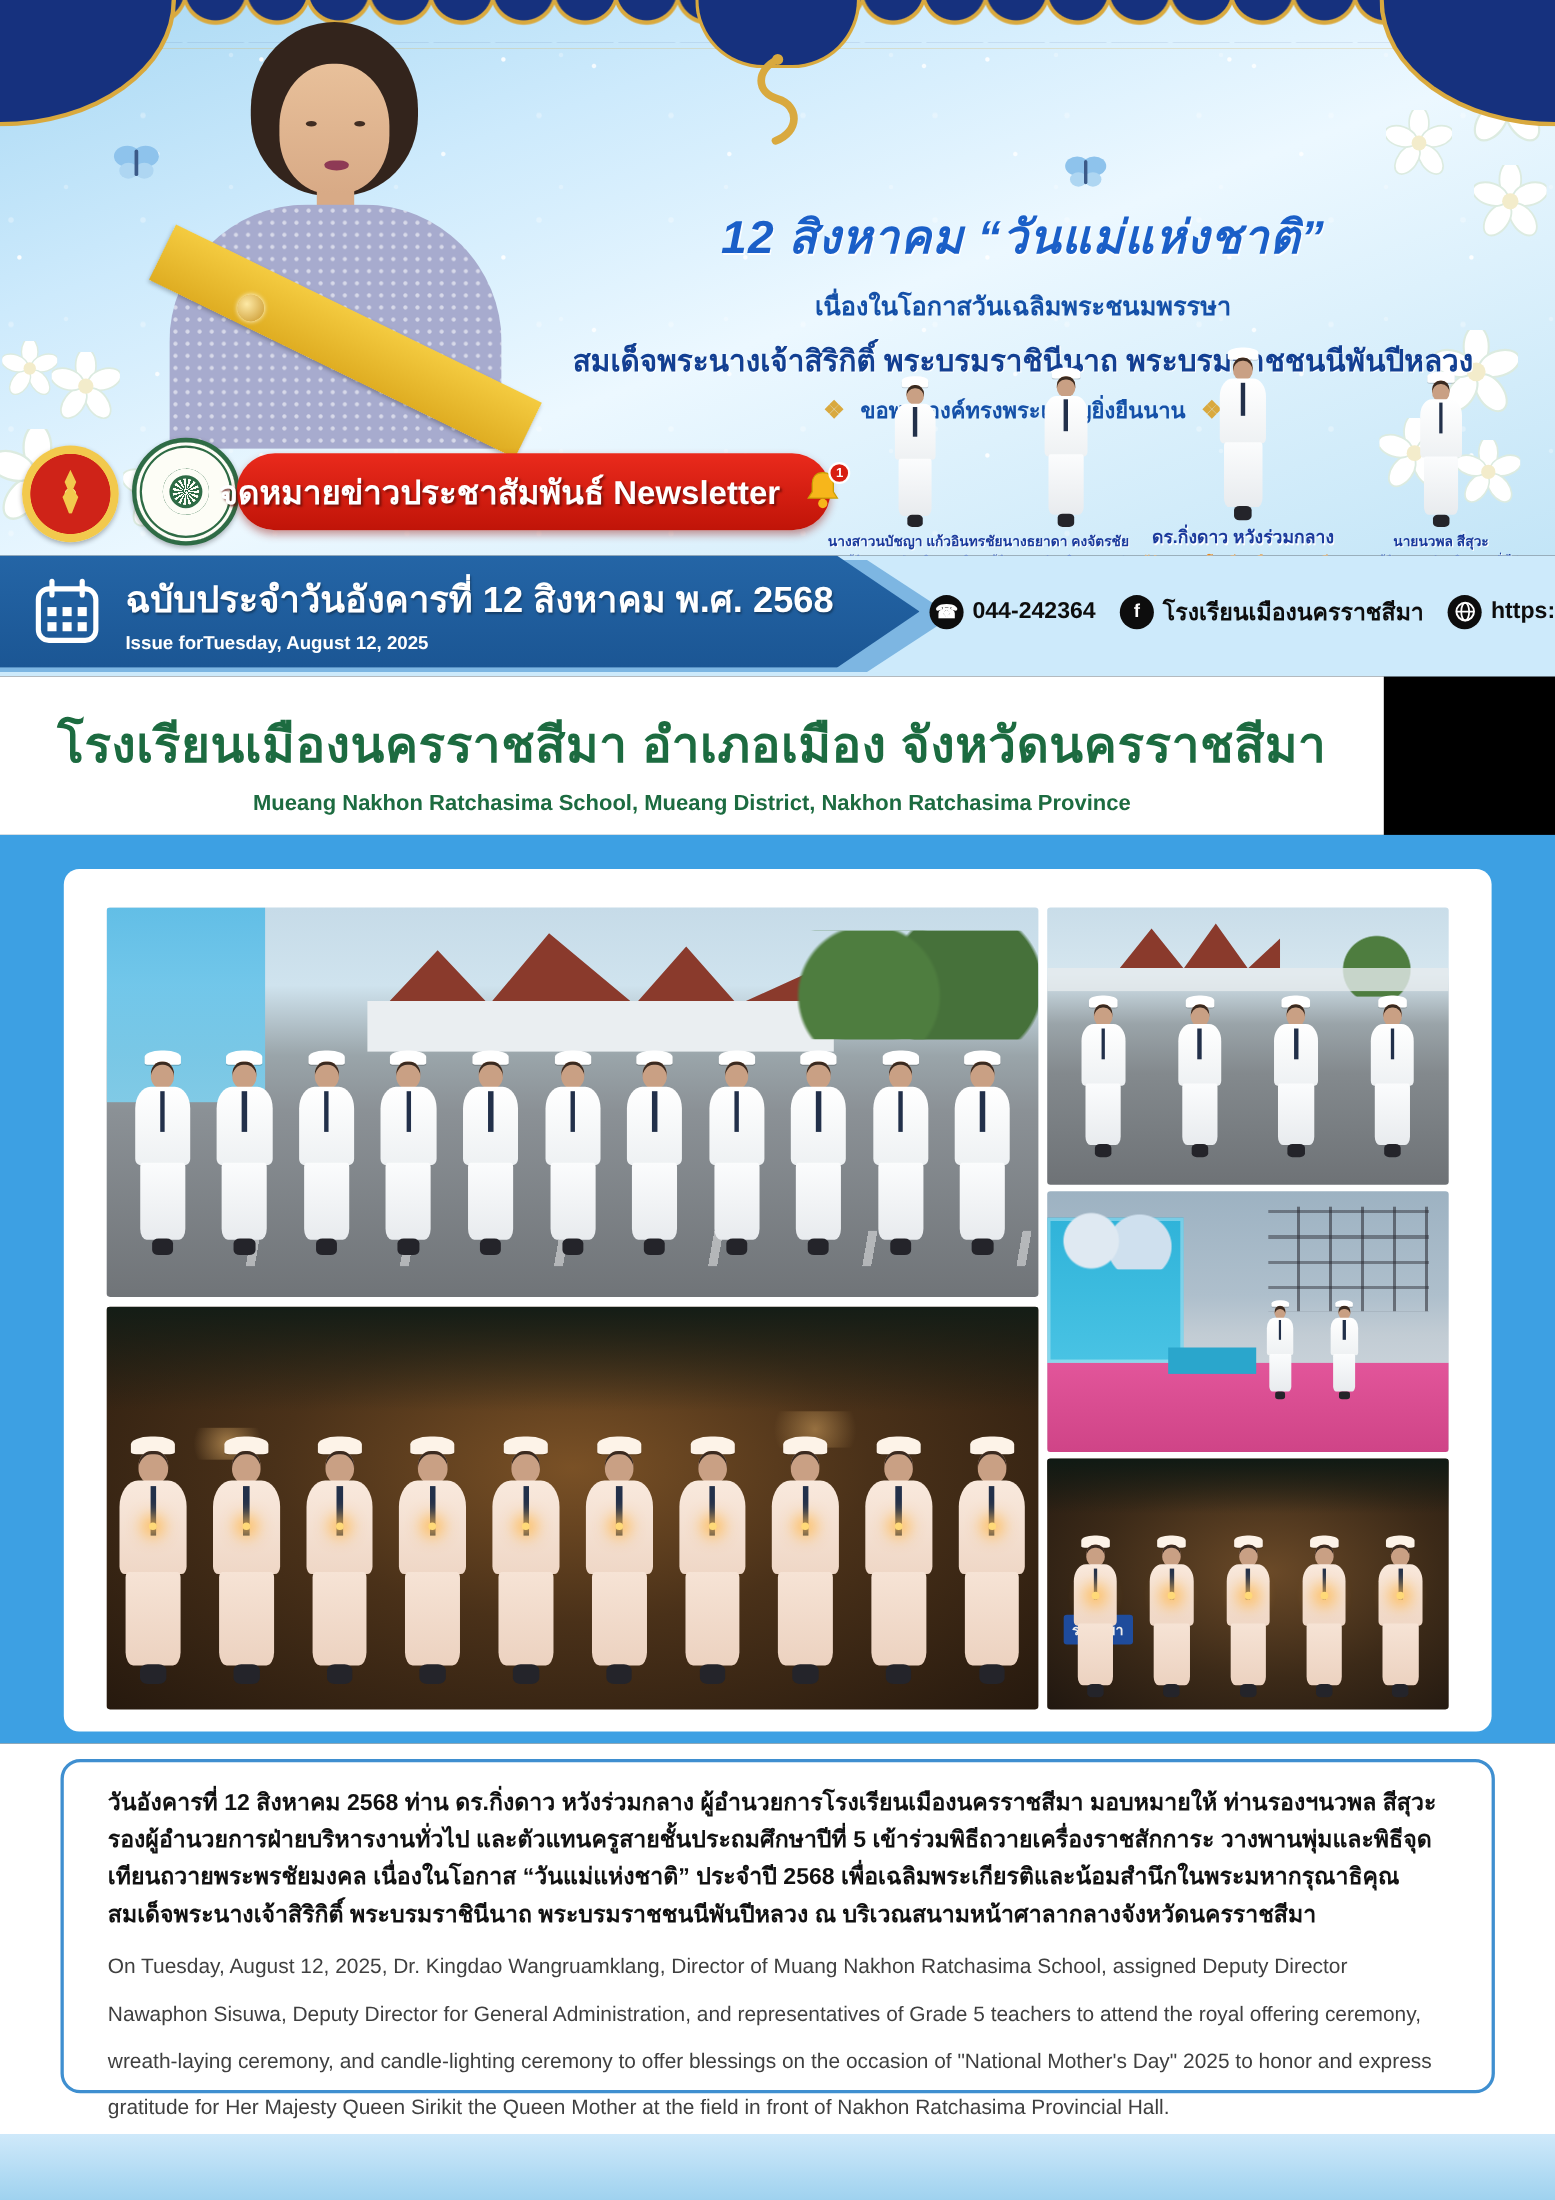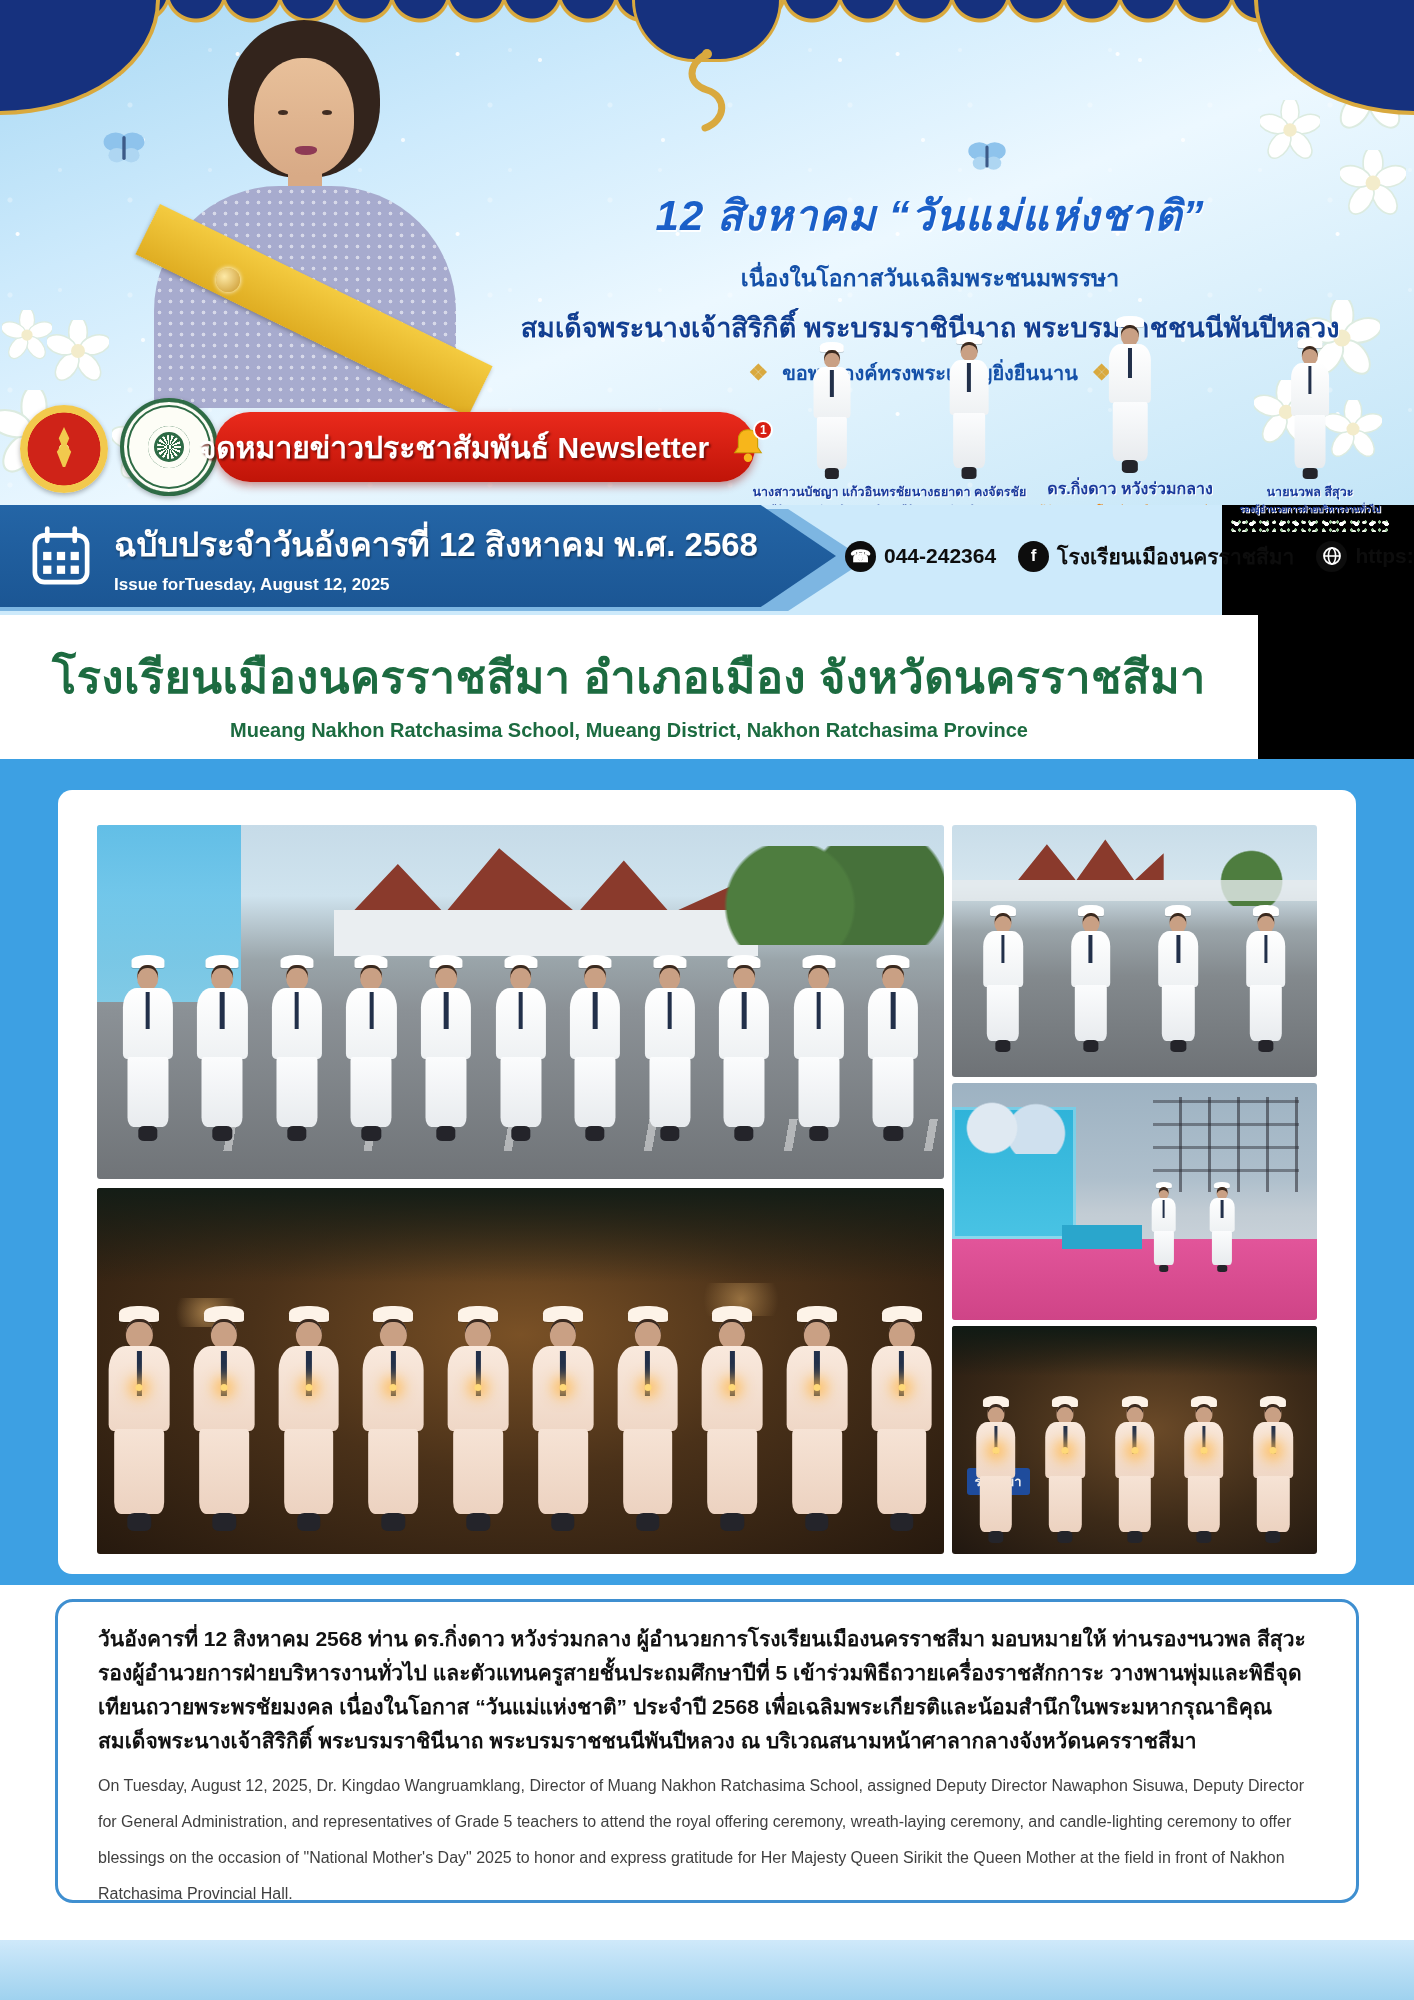--- a/index.html
+++ b/index.html
@@ -101,21 +101,21 @@
   .fig .torso::after{content:"";position:absolute;left:50%;top:6%;width:9%;height:52%;background:#22304a;transform:translateX(-50%);}
   .fig .skirt{top:53.5%;height:37%;width:72%;background:linear-gradient(#fbfcfd,#e8ebee);border-radius:6% 6% 14% 14%;}
   .fig .feet{top:90%;height:8%;width:34%;background:#24242a;border-radius:30%;}
   .fig.night .torso{background:linear-gradient(#f9e9dd,#efd7c6);}
   .fig.night .skirt{background:linear-gradient(#f6e3d5,#ecd2c0);}
   .fig.night .cap{background:#fdf3e8;}
   .fig .candle{top:34%;width:7px;height:7px;border-radius:50%;background:#ffd978;
     box-shadow:0 0 14px 7px rgba(255,186,80,.85);}
 
   
-  .issuebar{position:absolute;left:0;top:505px;width:1222px;height:110px;background:#cdeafb;}
+  .issuebar{position:absolute;left:0;top:505px;width:1414px;height:110px;background:#cdeafb;}
   .chev-light{position:absolute;left:0;top:4px;width:866px;height:102px;background:#7db6e2;
     clip-path:polygon(0 0,91% 0,100% 50%,91% 100%,0 100%);}
   .chev-dark{position:absolute;left:0;top:0;width:836px;height:102px;background:linear-gradient(#2465a6,#1b5694);
     clip-path:polygon(0 0,91% 0,100% 50%,91% 100%,0 100%);display:flex;align-items:center;padding-left:28px;gap:20px;}
   .th-date{color:#fff;font-size:33px;font-weight:800;text-shadow:1px 2px 2px rgba(0,0,0,.35);white-space:nowrap;}
   .en-date{color:#fff;font-size:17px;font-weight:bold;margin-top:4px;}
   .contacts{position:absolute;left:845px;top:0;width:560px;height:102px;display:flex;align-items:center;gap:22px;}
   .citem{display:flex;align-items:center;gap:8px;}
   .cicon{width:31px;height:31px;border-radius:50%;background:#0d0d0d;color:#fff;
     display:flex;align-items:center;justify-content:center;font-size:17px;font-weight:bold;flex:0 0 auto;}
@@ -130,21 +130,21 @@
   .collage{position:absolute;left:0;top:759px;width:1414px;height:826px;background:#3da0e3;}
   .photocard{position:absolute;left:58px;top:31px;width:1298px;height:784px;background:#fff;border-radius:14px;}
   .photo{position:absolute;overflow:hidden;border-radius:3px;}
   .photo i.sc{position:absolute;display:block;}
 
   
   .article{position:absolute;left:0;top:1585px;width:1414px;height:355px;background:#fff;}
   .textcard{position:absolute;left:55px;top:14px;width:1304px;height:304px;
     border:3px solid #3f8fd0;border-radius:18px;background:#fff;padding:20px 40px;}
   .para-th{margin:0;font-size:21px;line-height:1.62;font-weight:600;color:#121212;}
-  .para-en{margin:10px 0 4px;font-size:16px;line-height:2.25;font-weight:400;color:#3f3f3f;}
+  .para-en{margin:10px 0 4px;font-size:19px;line-height:2.25;font-weight:400;color:#3f3f3f;}
 
   .footstrip{position:absolute;left:0;top:1940px;width:1414px;height:60px;
     background:linear-gradient(#cfe9fa,#9fd2ef);}
   .signtag{position:absolute;left:4%;bottom:26%;background:#1d4fa8;color:#fff;font-size:13px;
     font-weight:bold;padding:3px 8px;border-radius:3px;opacity:.92;}
 </style>
 </head>
 <body>
 
 <svg width="0" height="0" style="position:absolute">

